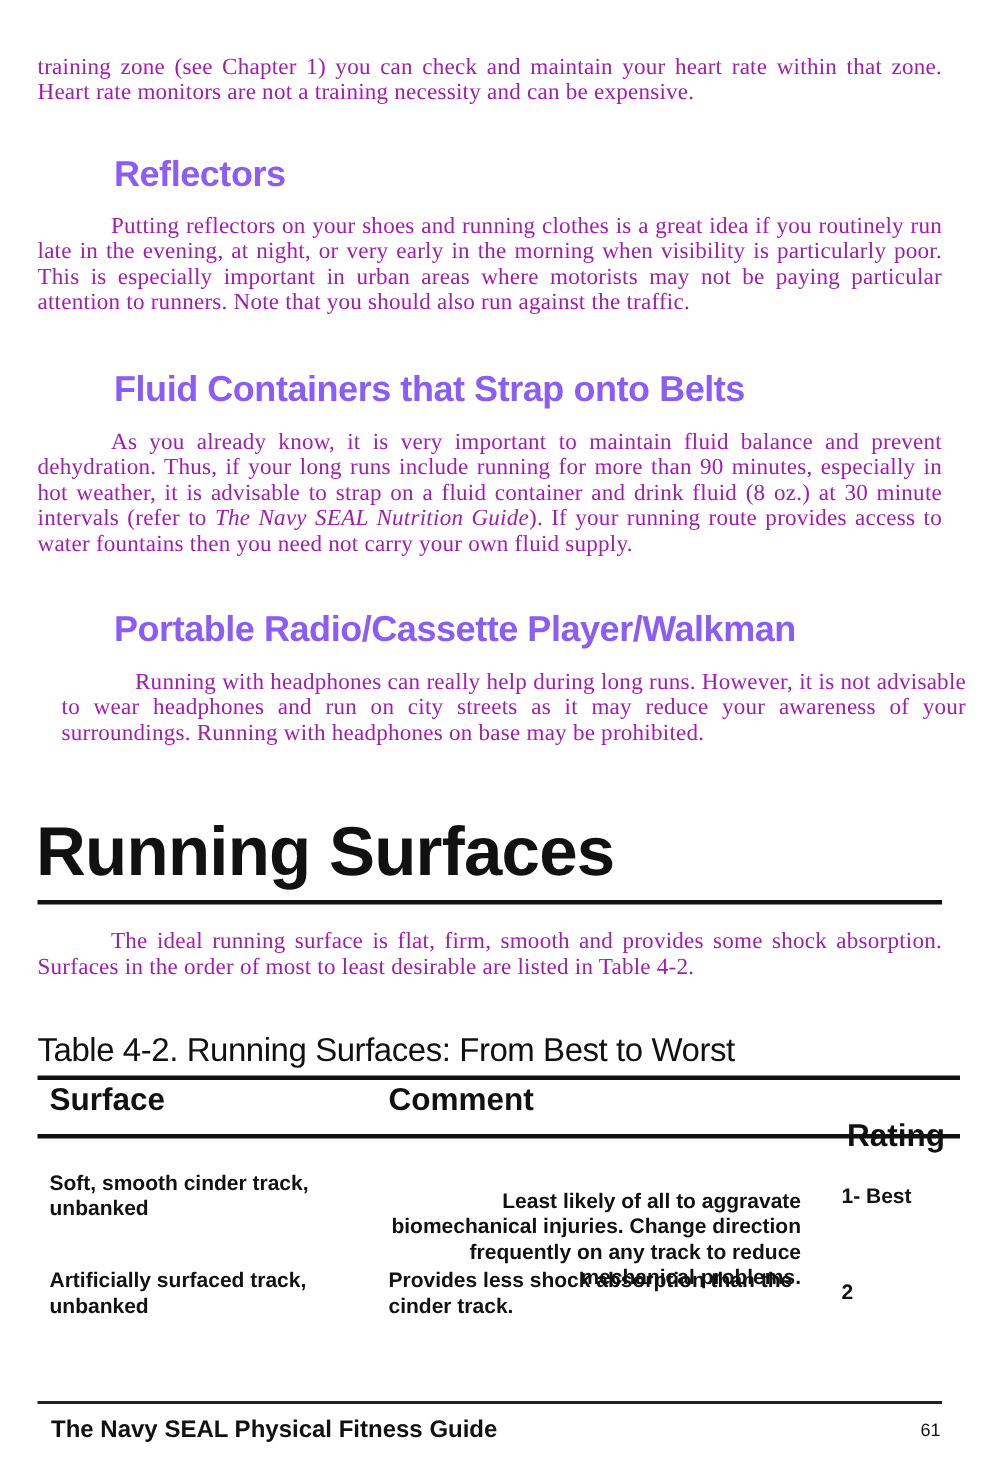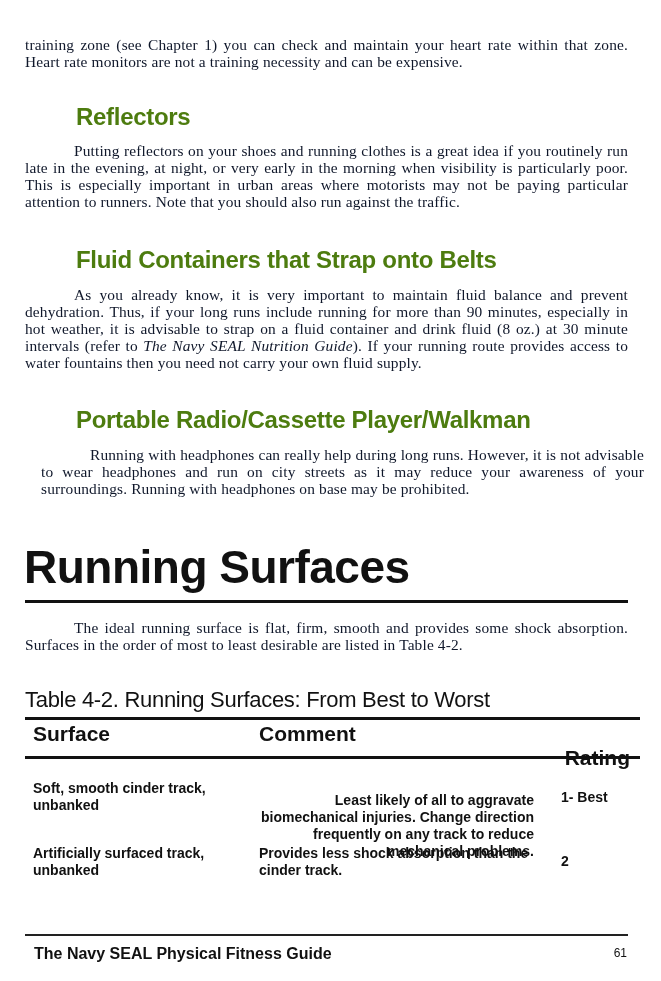--- a/index.html
+++ b/index.html
@@ -1,27 +1,27 @@
 <!DOCTYPE html>
 <html><head>
 <meta charset="utf-8">
 <style>
   html, body { margin:0; padding:0; background:#ffffff; }
   body { width:661px; height:981px; position:relative; overflow:hidden; color:#111; }
   .para {
     position:absolute; left:25px; width:603px;
     font-family: "Liberation Serif", "DejaVu Serif", serif;
-    font-size:15.4px; line-height:17px; color:#0f172a;
+    font-size:15.4px; line-height:17px; color:#a21caf;
     text-align:justify; letter-spacing:0.15px;
   }
   .para .indent { display:inline-block; width:49px; }
   .h2 {
     position:absolute; left:76px;
     font-family: "Liberation Sans", "DejaVu Sans", sans-serif;
-    font-weight:bold; font-size:24px; color:#4d7c0f; letter-spacing:-0.3px;
+    font-weight:bold; font-size:24px; color:#8b5cf6; letter-spacing:-0.3px;
   }
   .h1 {
     position:absolute; left:24px; top:540px;
     font-family: "Liberation Sans", "DejaVu Sans", sans-serif;
     font-weight:bold; font-size:46px; color:#111; letter-spacing:-0.5px;
   }
   .rule { position:absolute; background:#111; }
   .tcap {
     position:absolute; left:25px; top:687px;
     font-family: "Liberation Sans", "DejaVu Sans", sans-serif;

